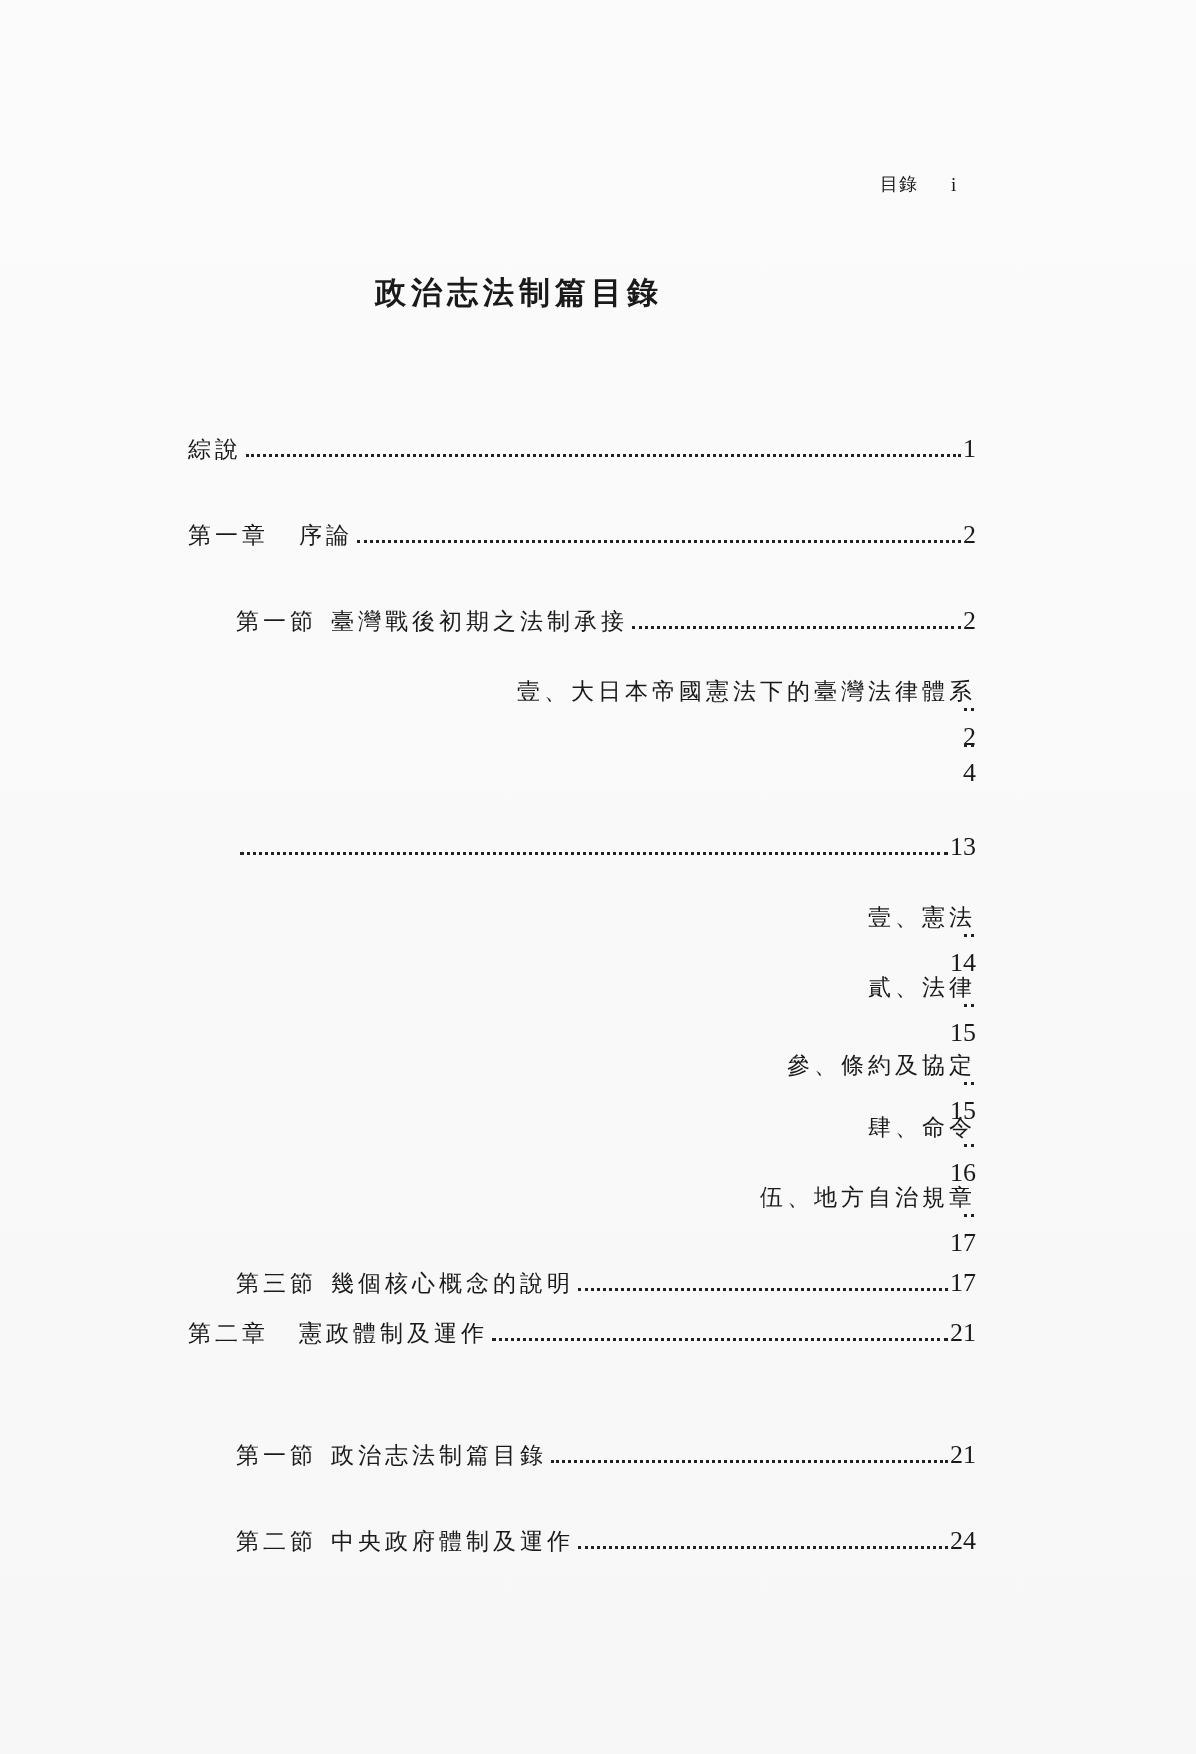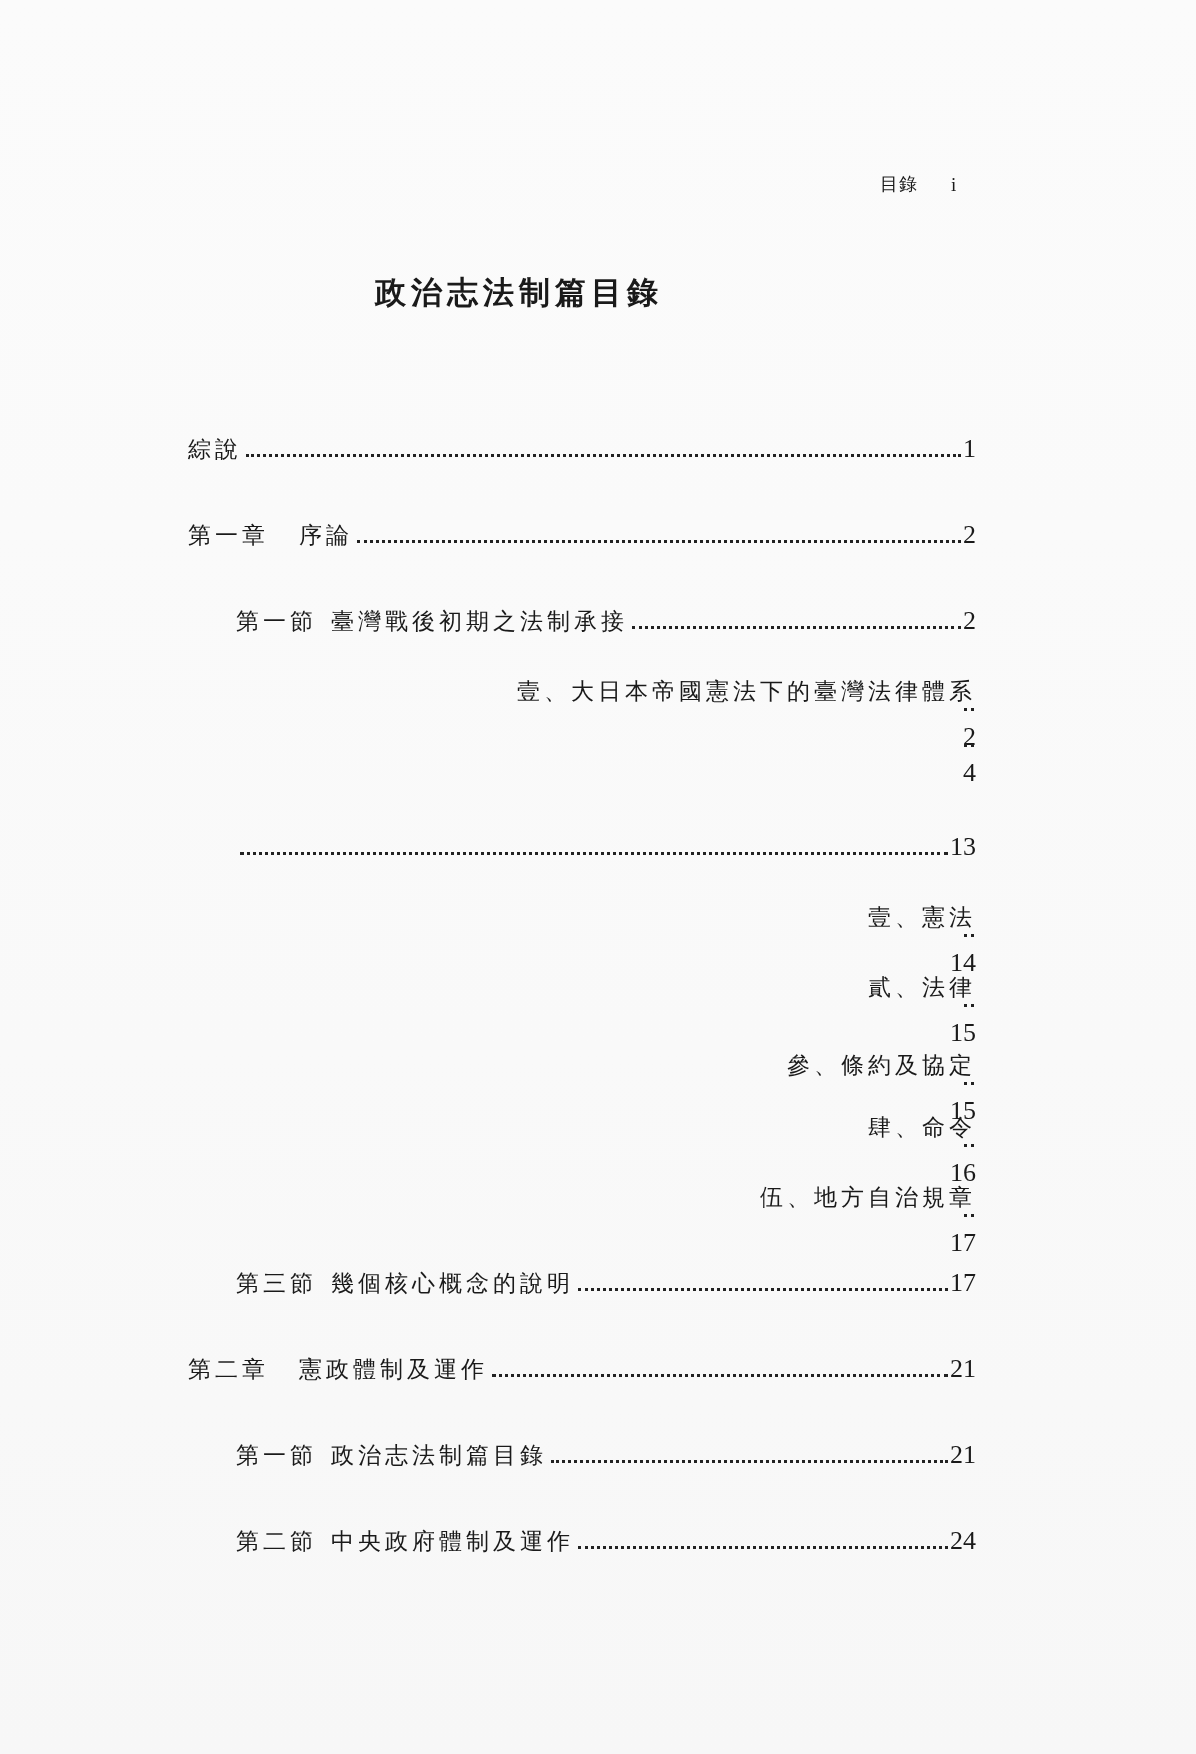--- a/index.html
+++ b/index.html
@@ -172,21 +172,21 @@
       <span class="leader"></span>
       <span class="pg">17</span>
     </div>
 
     <div class="toc-entry lvl-1" style="top:1266px">
       <span class="label"><span class="num">第三節</span><span class="gap-section"></span><span>幾個核心概念的說明</span></span>
       <span class="leader"></span>
       <span class="pg">17</span>
     </div>
 
-    <div class="toc-entry lvl-0" style="top:1352px">
+    <div class="toc-entry lvl-0" style="top:1316px">
       <span class="label"><span class="num">第二章</span><span class="gap-chapter"></span><span>憲政體制及運作</span></span>
       <span class="leader"></span>
       <span class="pg">21</span>
     </div>
 
     <div class="toc-entry lvl-1" style="top:1438px">
       <span class="label"><span class="num">第一節</span><span class="gap-section"></span><span>政治志法制篇目錄</span></span>
       <span class="leader"></span>
       <span class="pg">21</span>
     </div>

